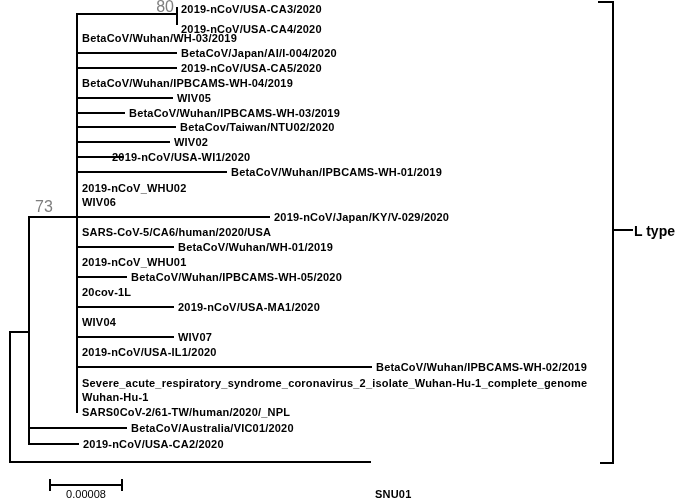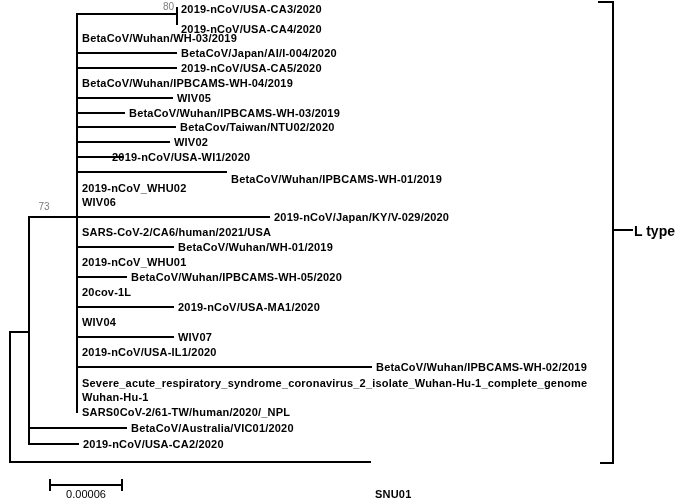--- a/index.html
+++ b/index.html
@@ -7,21 +7,21 @@
     position:relative;width:685px;height:501px;background:#ffffff;
     font-family:"Liberation Sans",sans-serif;overflow:hidden;
   }
   .ln{position:absolute;background:#000000;}
   .taxon{
     position:absolute;white-space:nowrap;color:#000;
     font-size:11px;line-height:12px;font-weight:bold;letter-spacing:0.2px;
   }
   .bootstrap{
     position:absolute;width:40px;text-align:right;
-    font-size:10px;line-height:10px;color:#7e7e7e;
+    font-size:16px;line-height:10px;color:#7e7e7e;
   }
   .clade-label{
     position:absolute;left:634px;top:223px;
     font-size:14px;font-weight:bold;color:#000;white-space:nowrap;
   }
   .scale-label{
     position:absolute;left:50px;top:489px;width:72px;text-align:center;
     font-size:11px;line-height:11px;color:#000;
   }
 </style>
@@ -60,25 +60,25 @@
       <span class="taxon" style="left: 181px; top: 23px;">2019-nCoV/USA-CA4/2020</span>
       <span class="taxon" style="left: 82px; top: 32px;">BetaCoV/Wuhan/WH-03/2019</span>
       <span class="taxon" style="left: 181px; top: 47px;">BetaCoV/Japan/AI/I-004/2020</span>
       <span class="taxon" style="left: 181px; top: 62px;">2019-nCoV/USA-CA5/2020</span>
       <span class="taxon" style="left: 82px; top: 77px;">BetaCoV/Wuhan/IPBCAMS-WH-04/2019</span>
       <span class="taxon" style="left: 177px; top: 92px;">WIV05</span>
       <span class="taxon" style="left: 129px; top: 107px;">BetaCoV/Wuhan/IPBCAMS-WH-03/2019</span>
       <span class="taxon" style="left: 180px; top: 121px;">BetaCov/Taiwan/NTU02/2020</span>
       <span class="taxon" style="left: 174px; top: 136px;">WIV02</span>
       <span class="taxon" style="left: 112px; top: 151px;">2019-nCoV/USA-WI1/2020</span>
-      <span class="taxon" style="left: 231px; top: 166px; margin-top: 7px;">BetaCoV/Wuhan/IPBCAMS-WH-01/2019</span>
+      <span class="taxon" style="left: 231px; top: 166px;">BetaCoV/Wuhan/IPBCAMS-WH-01/2019</span>
       <span class="taxon" style="left: 82px; top: 182px;">2019-nCoV_WHU02</span>
       <span class="taxon" style="left: 82px; top: 196px;">WIV06</span>
       <span class="taxon" style="left: 274px; top: 211px;">2019-nCoV/Japan/KY/V-029/2020</span>
-      <span class="taxon" style="left: 82px; top: 226px;">SARS-CoV-2/CA6/human/2021/USA</span>
+      <span class="taxon" style="left: 82px; top: 226px;">SARS-CoV-5/CA6/human/2020/USA</span>
       <span class="taxon" style="left: 178px; top: 241px;">BetaCoV/Wuhan/WH-01/2019</span>
       <span class="taxon" style="left: 82px; top: 256px; text-align: right;">2019-nCoV_WHU01</span>
       <span class="taxon" style="left: 131px; top: 271px;">BetaCoV/Wuhan/IPBCAMS-WH-05/2020</span>
       <span class="taxon" style="left: 82px; top: 286px;">20cov-1L</span>
       <span class="taxon" style="left: 178px; top: 301px;">2019-nCoV/USA-MA1/2020</span>
       <span class="taxon" style="left: 82px; top: 316px;">WIV04</span>
       <span class="taxon" style="left: 178px; top: 331px;">WIV07</span>
       <span class="taxon" style="left: 82px; top: 346px;">2019-nCoV/USA-IL1/2020</span>
       <span class="taxon" style="left: 376px; top: 361px;">BetaCoV/Wuhan/IPBCAMS-WH-02/2019</span>
       <span class="taxon" style="left: 82px; top: 377px;">Severe_acute_respiratory_syndrome_coronavirus_2_isolate_Wuhan-Hu-1_complete_genome</span>
@@ -93,14 +93,14 @@
       <span class="bootstrap" style="left: 24px; top: 202px; text-align: center;">73</span>
       <div class="ln" style="left: 598px; top: 1px; width: 16px; height: 2px;"></div>
       <div class="ln" style="left: 612px; top: 1px; width: 2px; height: 463px;"></div>
       <div class="ln" style="left: 600px; top: 462px; width: 14px; height: 2px;"></div>
       <div class="ln" style="left: 612px; top: 229px; width: 21px; height: 2px;"></div>
       <div class="ln" style="left: 49px; top: 484px; width: 74px; height: 2px;"></div>
       <div class="ln" style="left: 49px; top: 479px; width: 2px; height: 12px;"></div>
       <div class="ln" style="left: 121px; top: 479px; width: 2px; height: 12px;"></div>
     </div>
   <span class="clade-label">L type</span>
-  <span class="scale-label">0.00006</span>
+  <span class="scale-label">0.00008</span>
 </div>
 
 </body></html>

